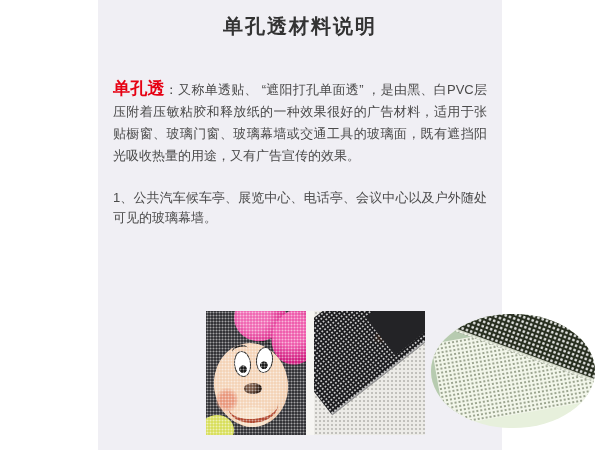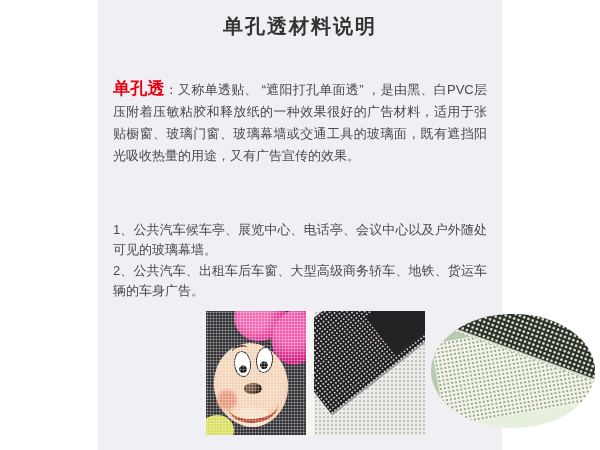--- a/index.html
+++ b/index.html
@@ -22,21 +22,21 @@
     font-size:13px;line-height:22px;color:#4a4a4a;text-align:justify;
   }
   .term{color:#e60012;font-size:17px;font-weight:bold;}
   .term-colon{color:#4a4a4a;}
   .usage-heading{
     position:absolute;left:15px;top:163px;
     font-size:17px;font-weight:bold;color:#e60012;margin:0;
   }
   .usage-list{
     position:absolute;left:15px;top:188px;width:374px;
-    font-size:13px;line-height:20px;color:#4a4a4a;margin-top:32px;
+    font-size:13px;line-height:20px;color:#4a4a4a;
   }
   .usage-item{margin:0 0 1px 0;text-align:justify;}
 
   
   .photo-left{
     position:absolute;left:108px;top:311px;width:219px;height:124px;
     overflow:hidden;background:#ededeb;
   }
   .minnie{
     position:absolute;left:0;top:0;width:100px;height:124px;
@@ -117,21 +117,20 @@
 
 <div class="panel">
 
   <div class="page-title">单孔透材料说明</div>
 
   <p class="intro"><span class="term">单孔透</span><span class="term-colon">：</span><span>又称单透贴、 “遮阳打孔单面透” ，是由黑、白PVC层压附着压敏粘胶和释放纸的一种效果很好的广告材料，适用于张贴橱窗、玻璃门窗、玻璃幕墙或交通工具的玻璃面，既有遮挡阳光吸收热量的用途，又有广告宣传的效果。</span></p>
 
 
   <div class="usage-list">
     <div class="usage-item">1、公共汽车候车亭、展览中心、电话亭、会议中心以及户外随处可见的玻璃幕墙。</div>
-    <div class="usage-item">2、公共汽车、出租车后车窗、大型高级商务轿车、地铁、货运车辆的车身广告。</div>
   </div>
 
   <div class="photo-left">
     <div class="minnie">
       <div class="m-bow1"></div>
       <div class="m-bow2"></div>
       <div class="m-face"></div>
       <div class="m-lash l"></div>
       <div class="m-lash r"></div>
       <div class="m-eye l"></div>

